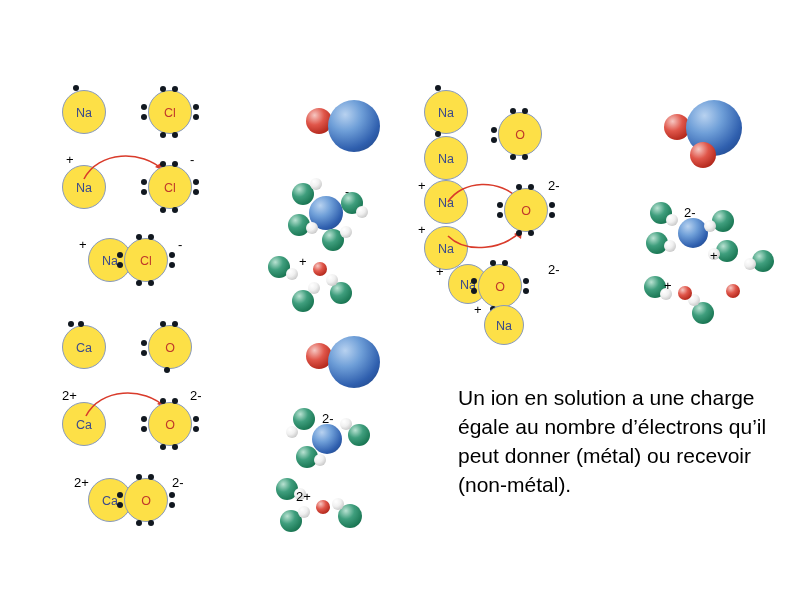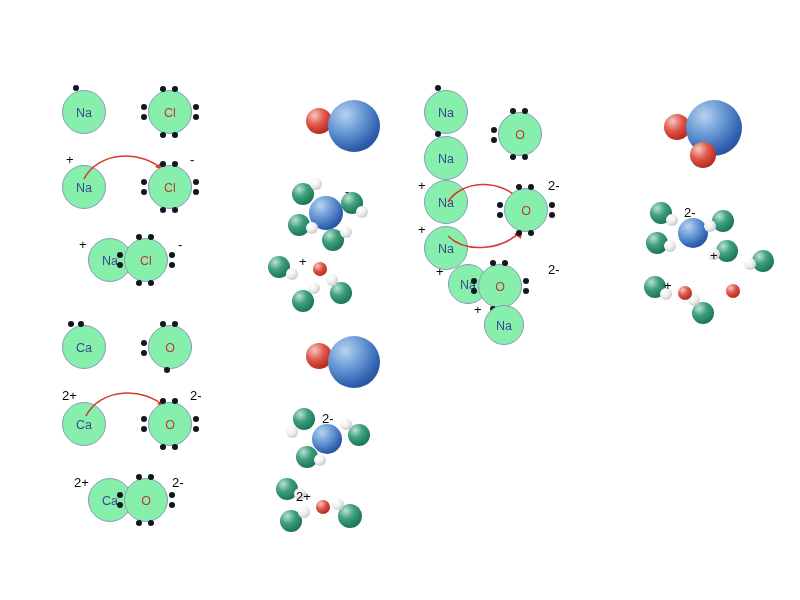--- a/index.html
+++ b/index.html
@@ -36,21 +36,21 @@
     width: 320px;
     font-size: 21px;
     line-height: 29px;
     color: #000000;
   }
   
   .atom {
     position: absolute;
     border-radius: 50%;
     border: 1px solid #8899bb;
-    background: #86efac;
+    background: #fde047;
     box-sizing: border-box;
   }
   .atom .sym {
     position: absolute;
     left: 0; right: 0;
     text-align: center;
     font-size: 12.5px;
     line-height: 1;
   }
   .sym-na { color: #3b4a8c; }
@@ -364,14 +364,15 @@
     <div class="sphere white" style="left:660px; top:288px; width:12px; height:12px;"></div>
     <div class="sphere green" style="left:692px; top:302px; width:22px; height:22px;"></div>
     <div class="sphere white" style="left:688px; top:294px; width:12px; height:12px;"></div>
 
     <div class="label-charge" style="left:664px; top:278px;">+</div>
     <div class="sphere red" style="left:678px; top:286px; width:14px; height:14px;"></div>
     <div class="label-charge" style="left:710px; top:248px;">+</div>
     <div class="sphere red" style="left:726px; top:284px; width:14px; height:14px;"></div>
   </div>
 
+  <div class="conclusion">Un ion en solution a une charge égale au nombre d’électrons qu’il peut donner (métal) ou recevoir (non-métal).</div>
 
 </div>
 
 </body></html>

